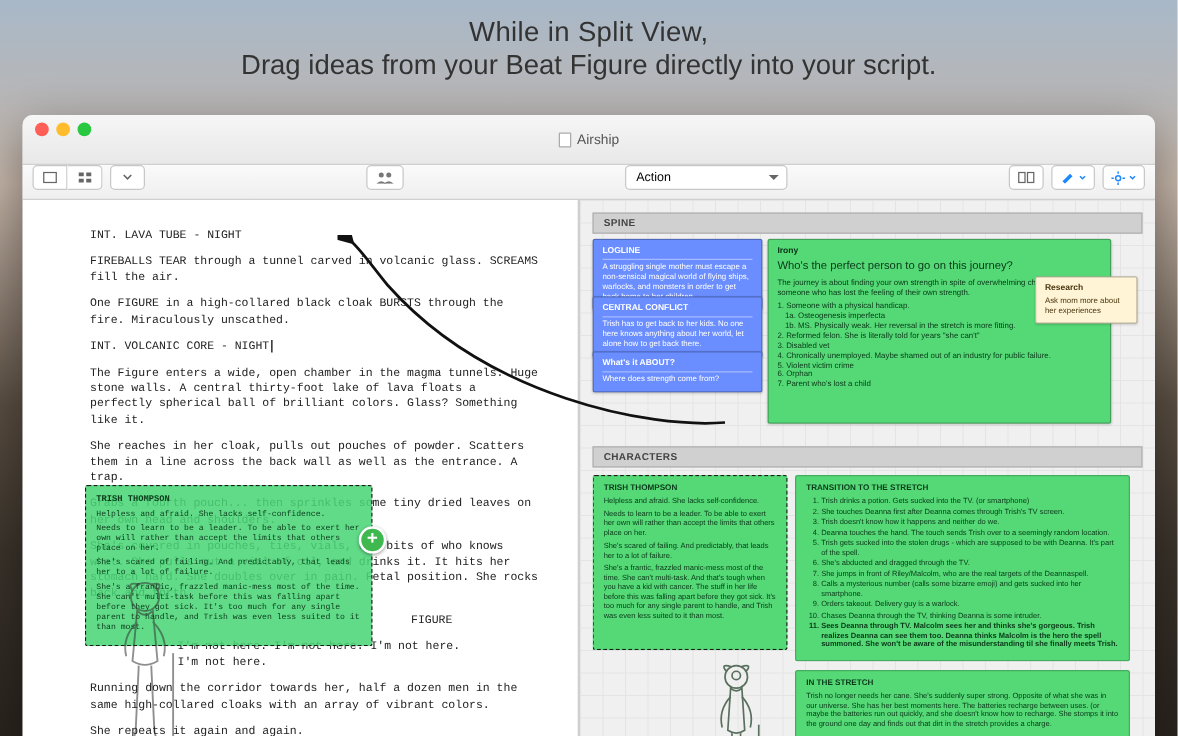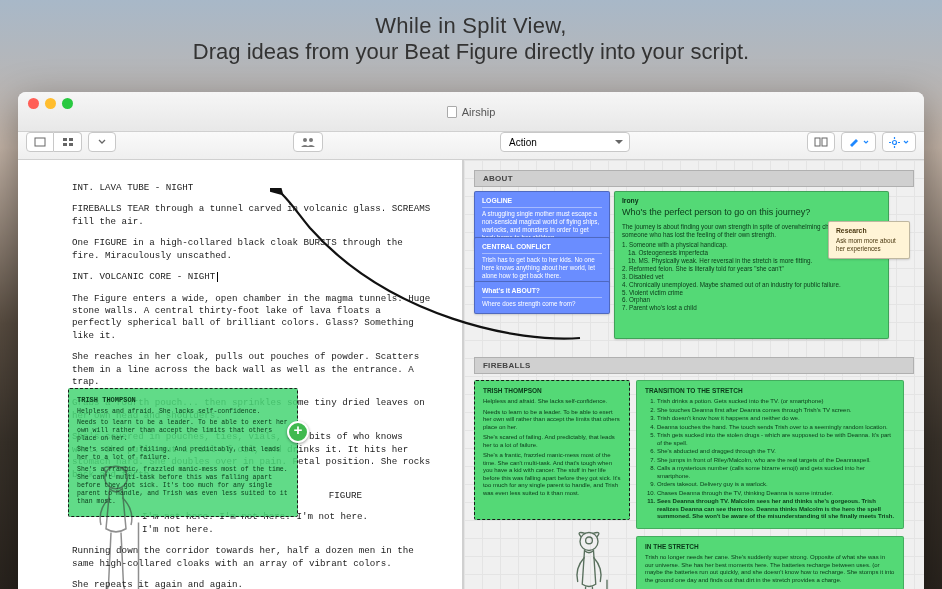--- a/index.html
+++ b/index.html
@@ -238,21 +238,21 @@
           <path d="M25 30 Q15 40 18 52 M35 30 Q45 40 42 52"></path>
           <path d="M26 58 L24 100 L20 115 M34 58 L36 100 L40 115"></path>
           <line x1="48" y1="50" x2="48" y2="118"></line>
         </g>
       </svg>
     </div>
 
     <div class="divider"></div>
 
     <div class="pane-right">
-      <div class="section-hdr">ABOUT</div>
+      <div class="section-hdr">SPINE</div>
       <div class="board" style="height:158px">
         <div class="card card-blue" style="top:4px;left:0;width:136px">
           <div class="ttl">LOGLINE</div>
           <div>A struggling single mother must escape a non-sensical magical world of flying ships, warlocks, and monsters in order to get back home to her children.</div>
         </div>
         <div class="card card-blue" style="top:50px;left:0;width:136px">
           <div class="ttl">CENTRAL CONFLICT</div>
           <div>Trish has to get back to her kids. No one here knows anything about her world, let alone how to get back there.</div>
         </div>
         <div class="card card-blue" style="top:94px;left:0;width:136px">
@@ -272,21 +272,21 @@
           <div>5. Violent victim crime</div>
           <div>6. Orphan</div>
           <div>7. Parent who's lost a child</div>
         </div>
         <div class="card card-cream" style="top:34px;left:354px;width:82px">
           <div class="ttl">Research</div>
           <div>Ask mom more about her experiences</div>
         </div>
       </div>
 
-      <div class="section-hdr">FIREBALLS</div>
+      <div class="section-hdr">CHARACTERS</div>
       <div style="position:relative;height:300px;margin-top:6px">
         <div class="char-card" style="position:absolute;top:0;left:0;width:156px;height:140px;border:1.5px dashed #1a1a1a">
           <div class="ttl">TRISH THOMPSON</div>
           <div>Helpless and afraid. She lacks self-confidence.</div>
           <div style="margin-top:3px">Needs to learn to be a leader. To be able to exert her own will rather than accept the limits that others place on her.</div>
           <div style="margin-top:3px">She's scared of failing. And predictably, that leads her to a lot of failure.</div>
           <div style="margin-top:3px">She's a frantic, frazzled manic-mess most of the time. She can't multi-task. And that's tough when you have a kid with cancer. The stuff in her life before this was falling apart before they got sick. It's too much for any single parent to handle, and Trish was even less suited to it than most.</div>
         </div>
         <div class="char-card" style="position:absolute;top:0;left:162px;width:268px">
           <div class="ttl">TRANSITION TO THE STRETCH</div>

